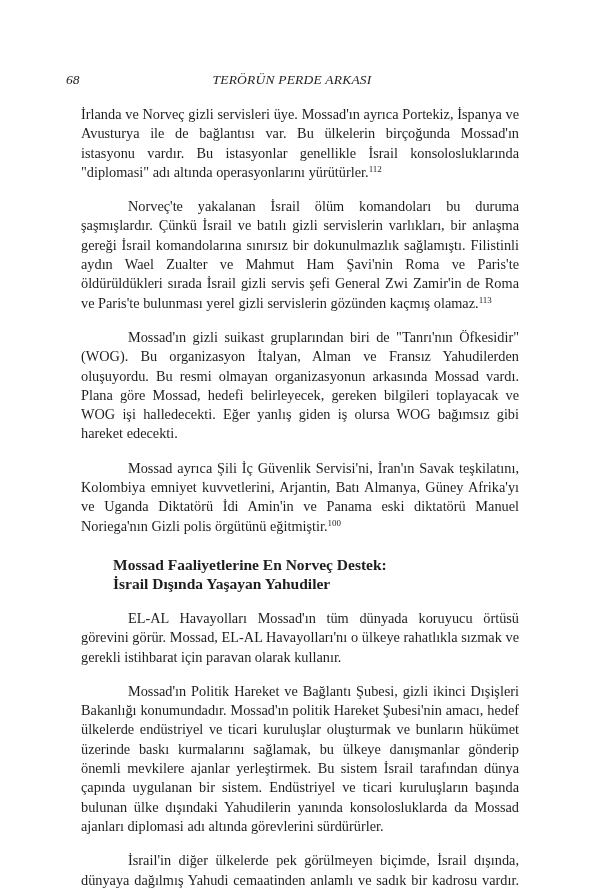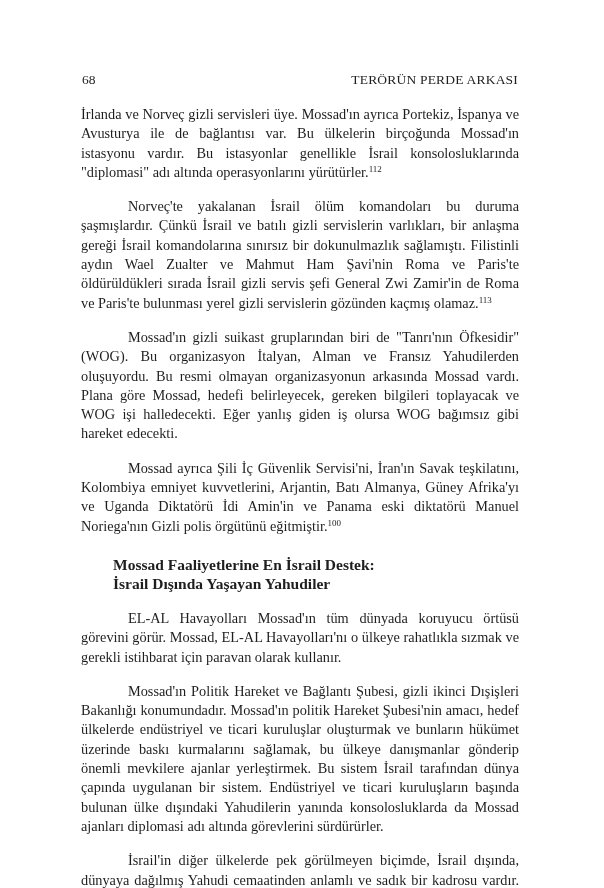--- a/index.html
+++ b/index.html
@@ -23,30 +23,32 @@
     }
     .running-header {
       position: relative;
       height: 20px;
       font-size: 13.5px;
       line-height: 20px;
       margin-bottom: 8px;
     }
     .page-number {
       position: absolute;
-      left: 16px;
+      left: 0;
       top: 0;
+      font-style: italic;
     }
     .running-title {
       position: absolute;
       left: 0;
       right: 16px;
       top: 0;
-      text-align: right;
+      text-align: center;
       letter-spacing: 0.2px;
+      font-style: italic;
     }
     .body-text p {
       margin: 15px;
       font-size: 14.3px;
       line-height: 19.3px;
       text-align: justify;
       text-indent: 47px;
       hyphens: manual;
     }
     .body-text p.no-indent {
@@ -79,21 +81,21 @@
     <p class="no-indent"><span>İrlanda ve Norveç gizli servisleri üye. Mossad'ın ayrıca Portekiz, İspanya ve Avusturya ile de bağlantısı var. Bu ülkelerin birçoğunda Mossad'ın istasyonu vardır. Bu istasyonlar genellikle İsrail konsolosluklarında "diplomasi" adı altında operasyonlarını yürütürler.</span><sup class="fn">112</sup></p>
 
     <p><span>Norveç'te yakalanan İsrail ölüm komandoları bu duruma şaşmışlardır. Çünkü İsrail ve batılı gizli servislerin varlıkları, bir anlaşma gereği İsrail komandolarına sınırsız bir dokunulmazlık sağlamıştı. Filistinli aydın Wael Zualter ve Mahmut Ham Şavi'nin Roma ve Paris'te öldürüldükleri sırada İsrail gizli servis şefi General Zwi Zamir'in de Roma ve Paris'te bulunması yerel gizli servislerin gözünden kaçmış olamaz.</span><sup class="fn">113</sup></p>
 
     <p><span>Mossad'ın gizli suikast gruplarından biri de "Tanrı'nın Öfkesidir" (WOG). Bu organizasyon İtalyan, Alman ve Fransız Yahudilerden oluşuyordu. Bu resmi olmayan organizasyonun arkasında Mossad vardı. Plana göre Mossad, hedefi belirleyecek, gereken bilgileri toplayacak ve WOG işi halledecekti. Eğer yanlış giden iş olursa WOG bağımsız gibi hareket edecekti.</span></p>
 
     <p><span>Mossad ayrıca Şili İç Güvenlik Servisi'ni, İran'ın Savak teşkilatını, Kolombiya emniyet kuvvetlerini, Arjantin, Batı Almanya, Güney Afrika'yı ve Uganda Diktatörü İdi Amin'in ve Panama eski diktatörü Manuel Noriega'nın Gizli polis örgütünü eğitmiştir.</span><sup class="fn">100</sup></p>
 
 
     <div class="section-heading">
-      <div>Mossad Faaliyetlerine En İsrail Destek:</div>
+      <div>Mossad Faaliyetlerine En Norveç Destek:</div>
       <div>İsrail Dışında Yaşayan Yahudiler</div>
     </div>
 
     <p><span>EL-AL Havayolları Mossad'ın tüm dünyada koruyucu örtüsü görevini görür. Mossad, EL-AL Havayolları'nı o ülkeye rahatlıkla sızmak ve gerekli istihbarat için paravan olarak kullanır.</span></p>
 
     <p><span>Mossad'ın Politik Hareket ve Bağlantı Şubesi, gizli ikinci Dışişleri Bakanlığı konumundadır. Mossad'ın politik Hareket Şubesi'nin amacı, hedef ülkelerde endüstriyel ve ticari kuruluşlar oluşturmak ve bunların hükümet üzerinde baskı kurmalarını sağlamak, bu ülkeye danışmanlar gönderip önemli mevkilere ajanlar yerleştirmek. Bu sistem İsrail tarafından dünya çapında uygulanan bir sistem. Endüstriyel ve ticari kuruluşların başında bulunan ülke dışındaki Yahudilerin yanında konsolosluklarda da Mossad ajanları diplomasi adı altında görevlerini sürdürürler.</span></p>
 
     <p><span>İsrail'in diğer ülkelerde pek görülmeyen biçimde, İsrail dışında, dünyaya dağılmış Yahudi cemaatinden anlamlı ve sadık bir kadrosu vardır. Bu, ayrıcalıklı bir gönüllü Yahudi yardımcılar şebekesidir. Bu Yahudiler siyasi ol-</span></p>
 
   </div>

